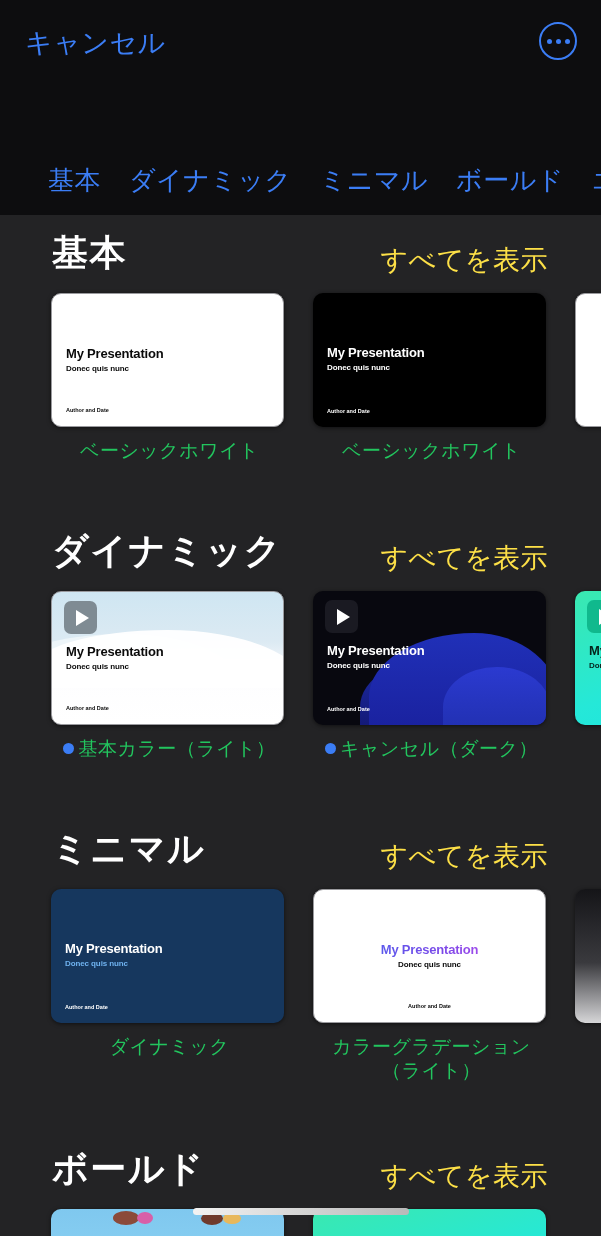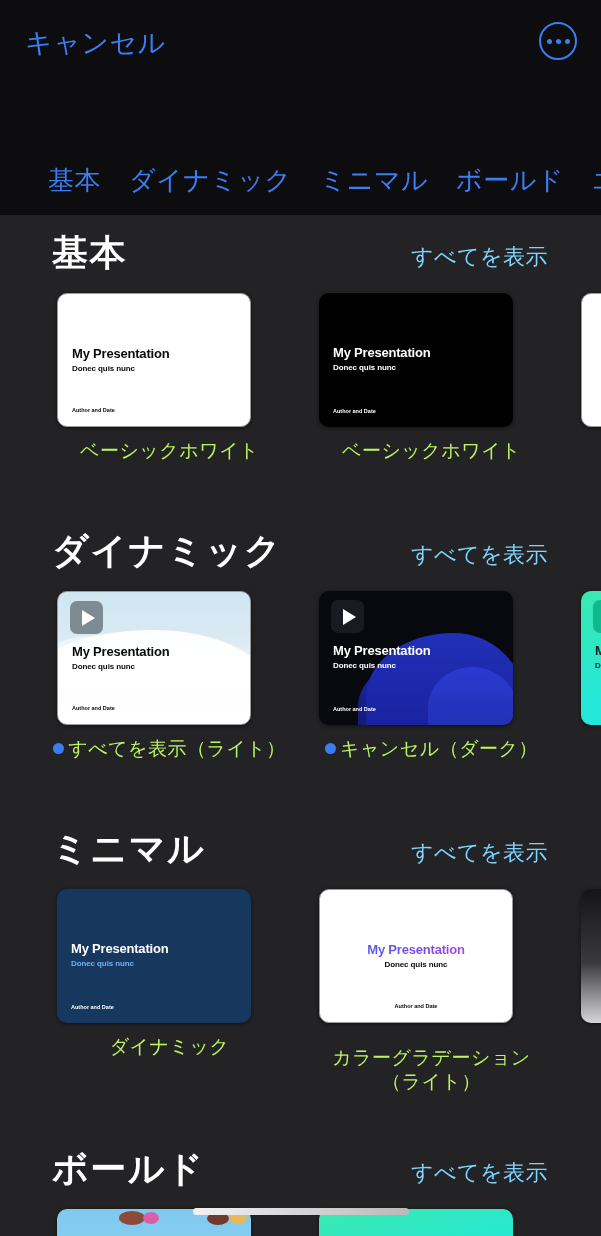--- a/index.html
+++ b/index.html
@@ -44,31 +44,30 @@
 
   
   .section{ position:absolute; left:0; width:601px; background:#232325; }
   .section-head{ position:relative; height:78px; }
   .section-title{
     position:absolute; left:52px; top:20px;
     font-size:36px; font-weight:bold; color:#fff; letter-spacing:1.5px; line-height:1;
   }
   .show-all{
     position:absolute; right:53px; top:27px;
-    font-size:22px; color:#7dd3fc; cursor:pointer; letter-spacing:.5px;
+    font-size:27px; color:#fde047; cursor:pointer; letter-spacing:.5px;
   }
   .row{ position:relative; height:0; }
 
   
   .card-wrap{ position:absolute; top:0; }
   .thumb{
-    width:194px; height:134px; border-radius:10px;
+    width:233px; height:134px; border-radius:10px;
     position:relative; overflow:hidden;
     box-shadow:0 1px 4px rgba(0,0,0,.55);
-    margin-left:6px;
   }
   .thumb.light-edge{ border:1px solid #9a9a9e; }
   .slide-title{
     position:absolute; left:14px; top:52px;
     font-size:13px; font-weight:bold; letter-spacing:-.2px;
   }
   .slide-sub{
     position:absolute; left:14px; top:70px;
     font-size:8px; font-weight:bold; letter-spacing:-.1px;
   }
@@ -82,21 +81,21 @@
     display:flex; align-items:center; justify-content:center;
   }
   .play-badge .tri{
     width:0; height:0; margin-left:3px;
     border-left:13px solid #fff;
     border-top:8px solid transparent;
     border-bottom:8px solid transparent;
   }
   .card-label{
     position:absolute; top:146px; width:237px;
-    text-align:center; font-size:19px; color:#bef264;
+    text-align:center; font-size:19px; color:#22c55e;
     line-height:1.25; letter-spacing:.5px;
   }
   .card-label .dot{
     display:inline-block; width:11px; height:11px; border-radius:50%;
     background:#3b7df5; margin-right:4px; vertical-align:1px;
   }
 
   
   .v-white{ background:#fff; }
   .v-white .slide-title,.v-white .slide-sub,.v-white .slide-author{ color:#0a0a0a; }
@@ -235,21 +234,21 @@
           <div class="wave2"></div>
           <div class="wave"></div>
           <div class="play-badge">
               <span class="tri"></span>
             </div>
           <div class="slide-title">My Presentation</div>
           <div class="slide-sub">Donec quis nunc</div>
           <div class="slide-author">Author and Date</div>
         </div>
         <div class="card-label">
-          <span class="dot"></span><span>すべてを表示（ライト）</span>
+          <span class="dot"></span><span>基本カラー（ライト）</span>
         </div>
       </div>
 
       <div class="card-wrap" style="left:313px;">
         <div class="thumb v-dyndark">
           <div class="mtn2"></div>
           <div class="mtn1"></div>
           <div class="mtn3"></div>
           <div class="play-badge">
               <span class="tri"></span>
@@ -291,21 +290,21 @@
         </div>
         <div class="card-label">ダイナミック</div>
       </div>
 
       <div class="card-wrap" style="left:313px;">
         <div class="thumb light-edge v-grad">
           <div class="slide-title">My Presentation</div>
           <div class="slide-sub">Donec quis nunc</div>
           <div class="slide-author">Author and Date</div>
         </div>
-        <div class="card-label" style="white-space:pre-line;margin-top:11px;">カラーグラデーション
+        <div class="card-label" style="white-space:pre-line;">カラーグラデーション
 （ライト）</div>
       </div>
 
       <div class="card-wrap" style="left:575px;">
         <div class="thumb v-darkfade"></div>
       </div>
 
     </div>
   </div>
 

